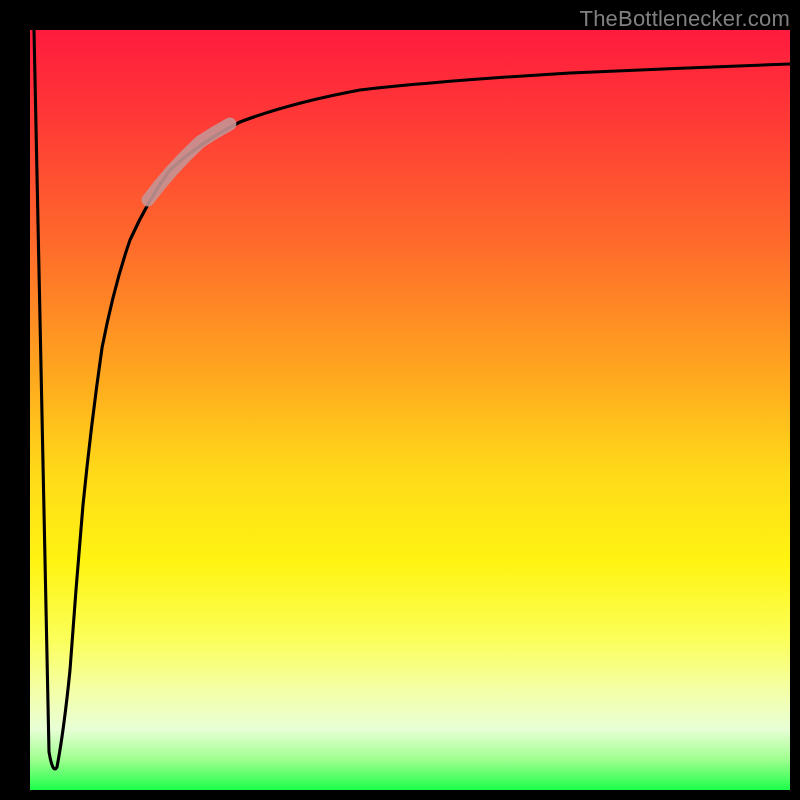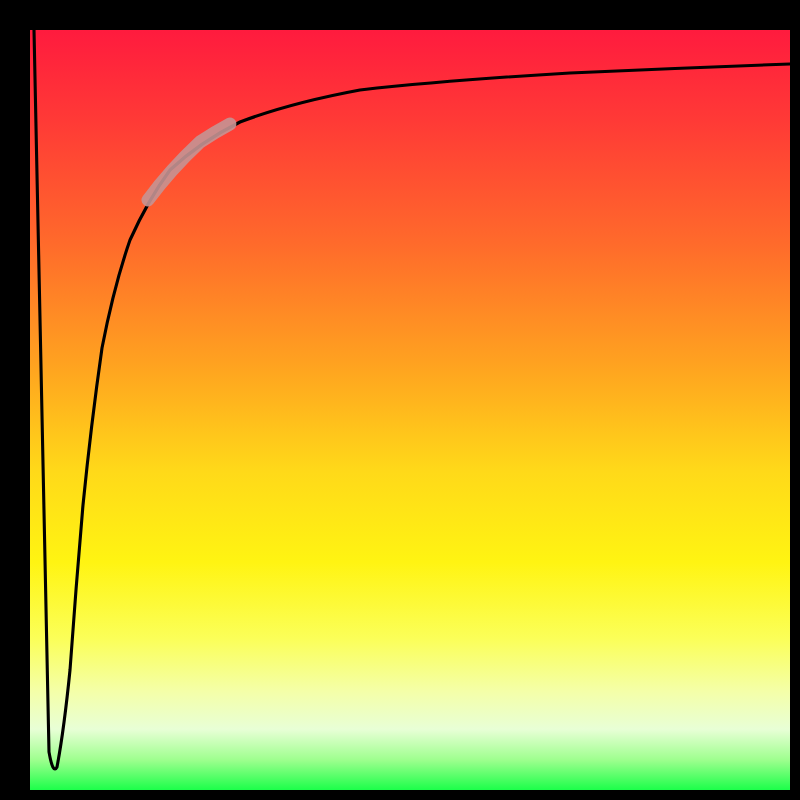--- a/index.html
+++ b/index.html
@@ -69,20 +69,21 @@
     stroke-width: 13;
     fill: none;
     stroke-linecap: round;
   }
 </style>
 </head>
 <body>
 
 <div class="frame">
 
+  <div class="attribution">TheBottlenecker.com</div>
 
   <div class="plot-area">
     <div class="gradient"></div>
 
     <svg class="curve" viewBox="0 0 760 760" preserveAspectRatio="none">
       <path class="curve-main" d="M 4 0
                L 19 722
                Q 23 745 27 737
                Q 34 700 40 640
                Q 46 556 53 475

